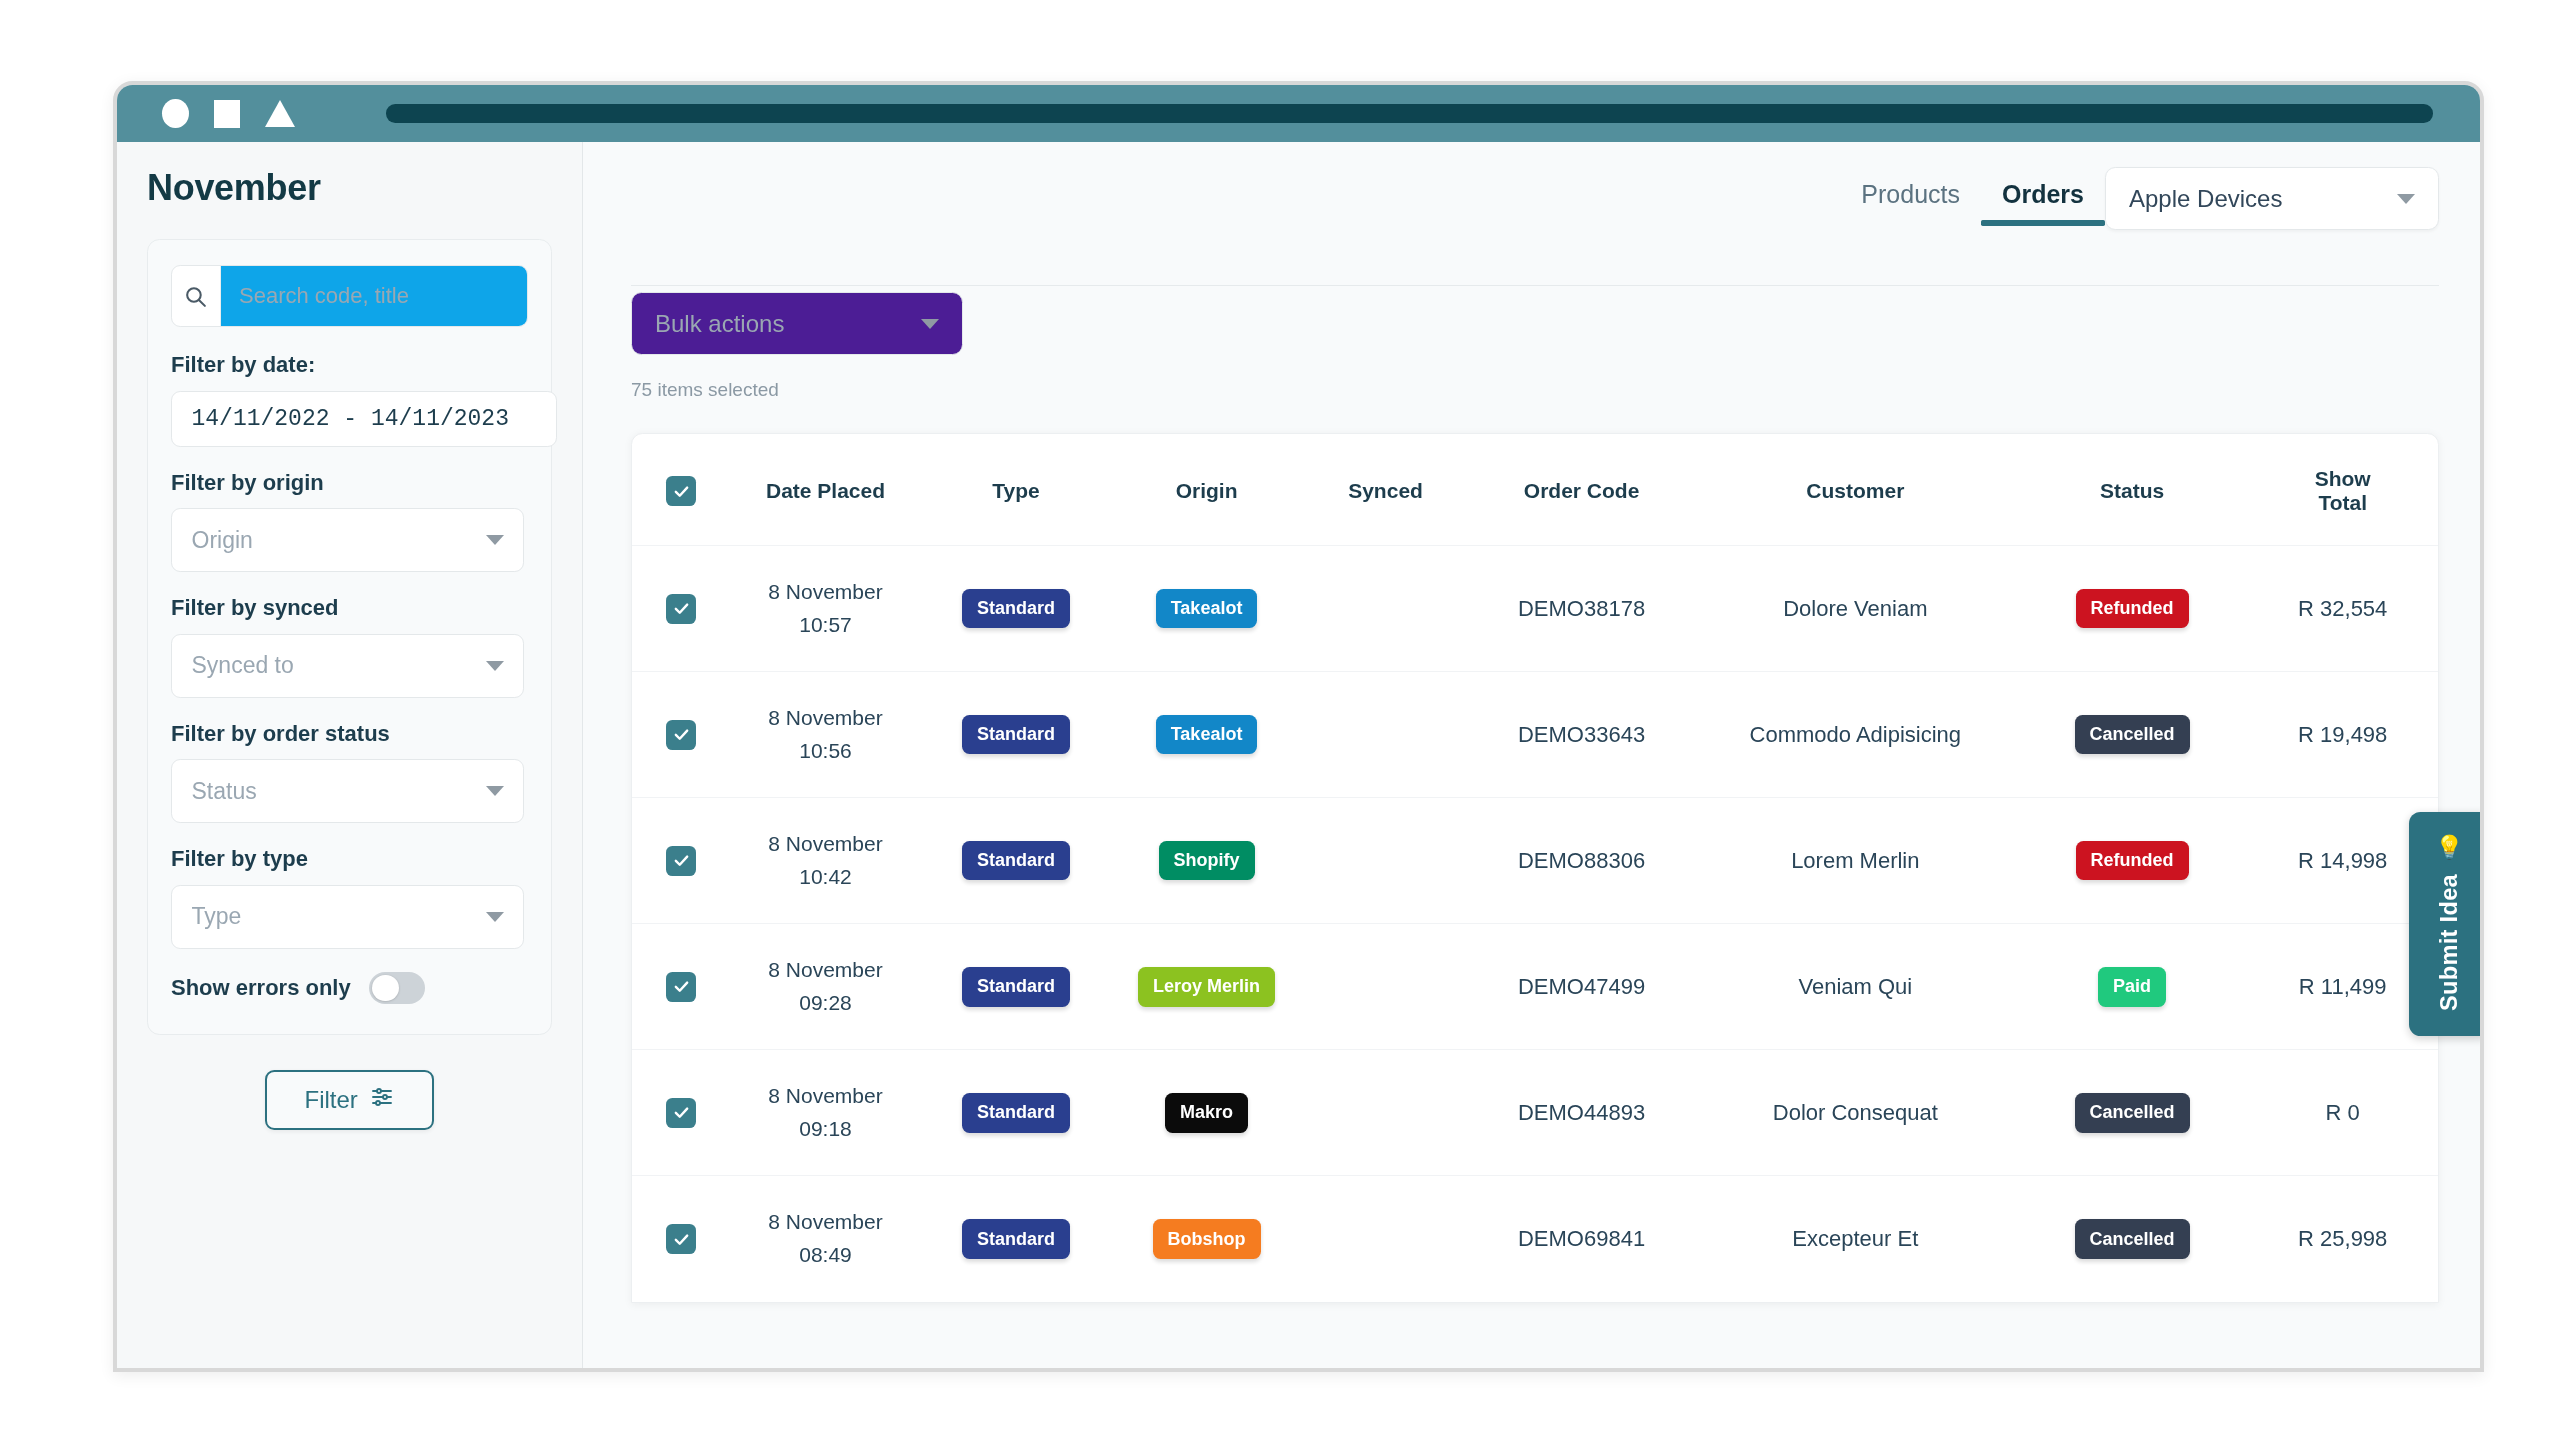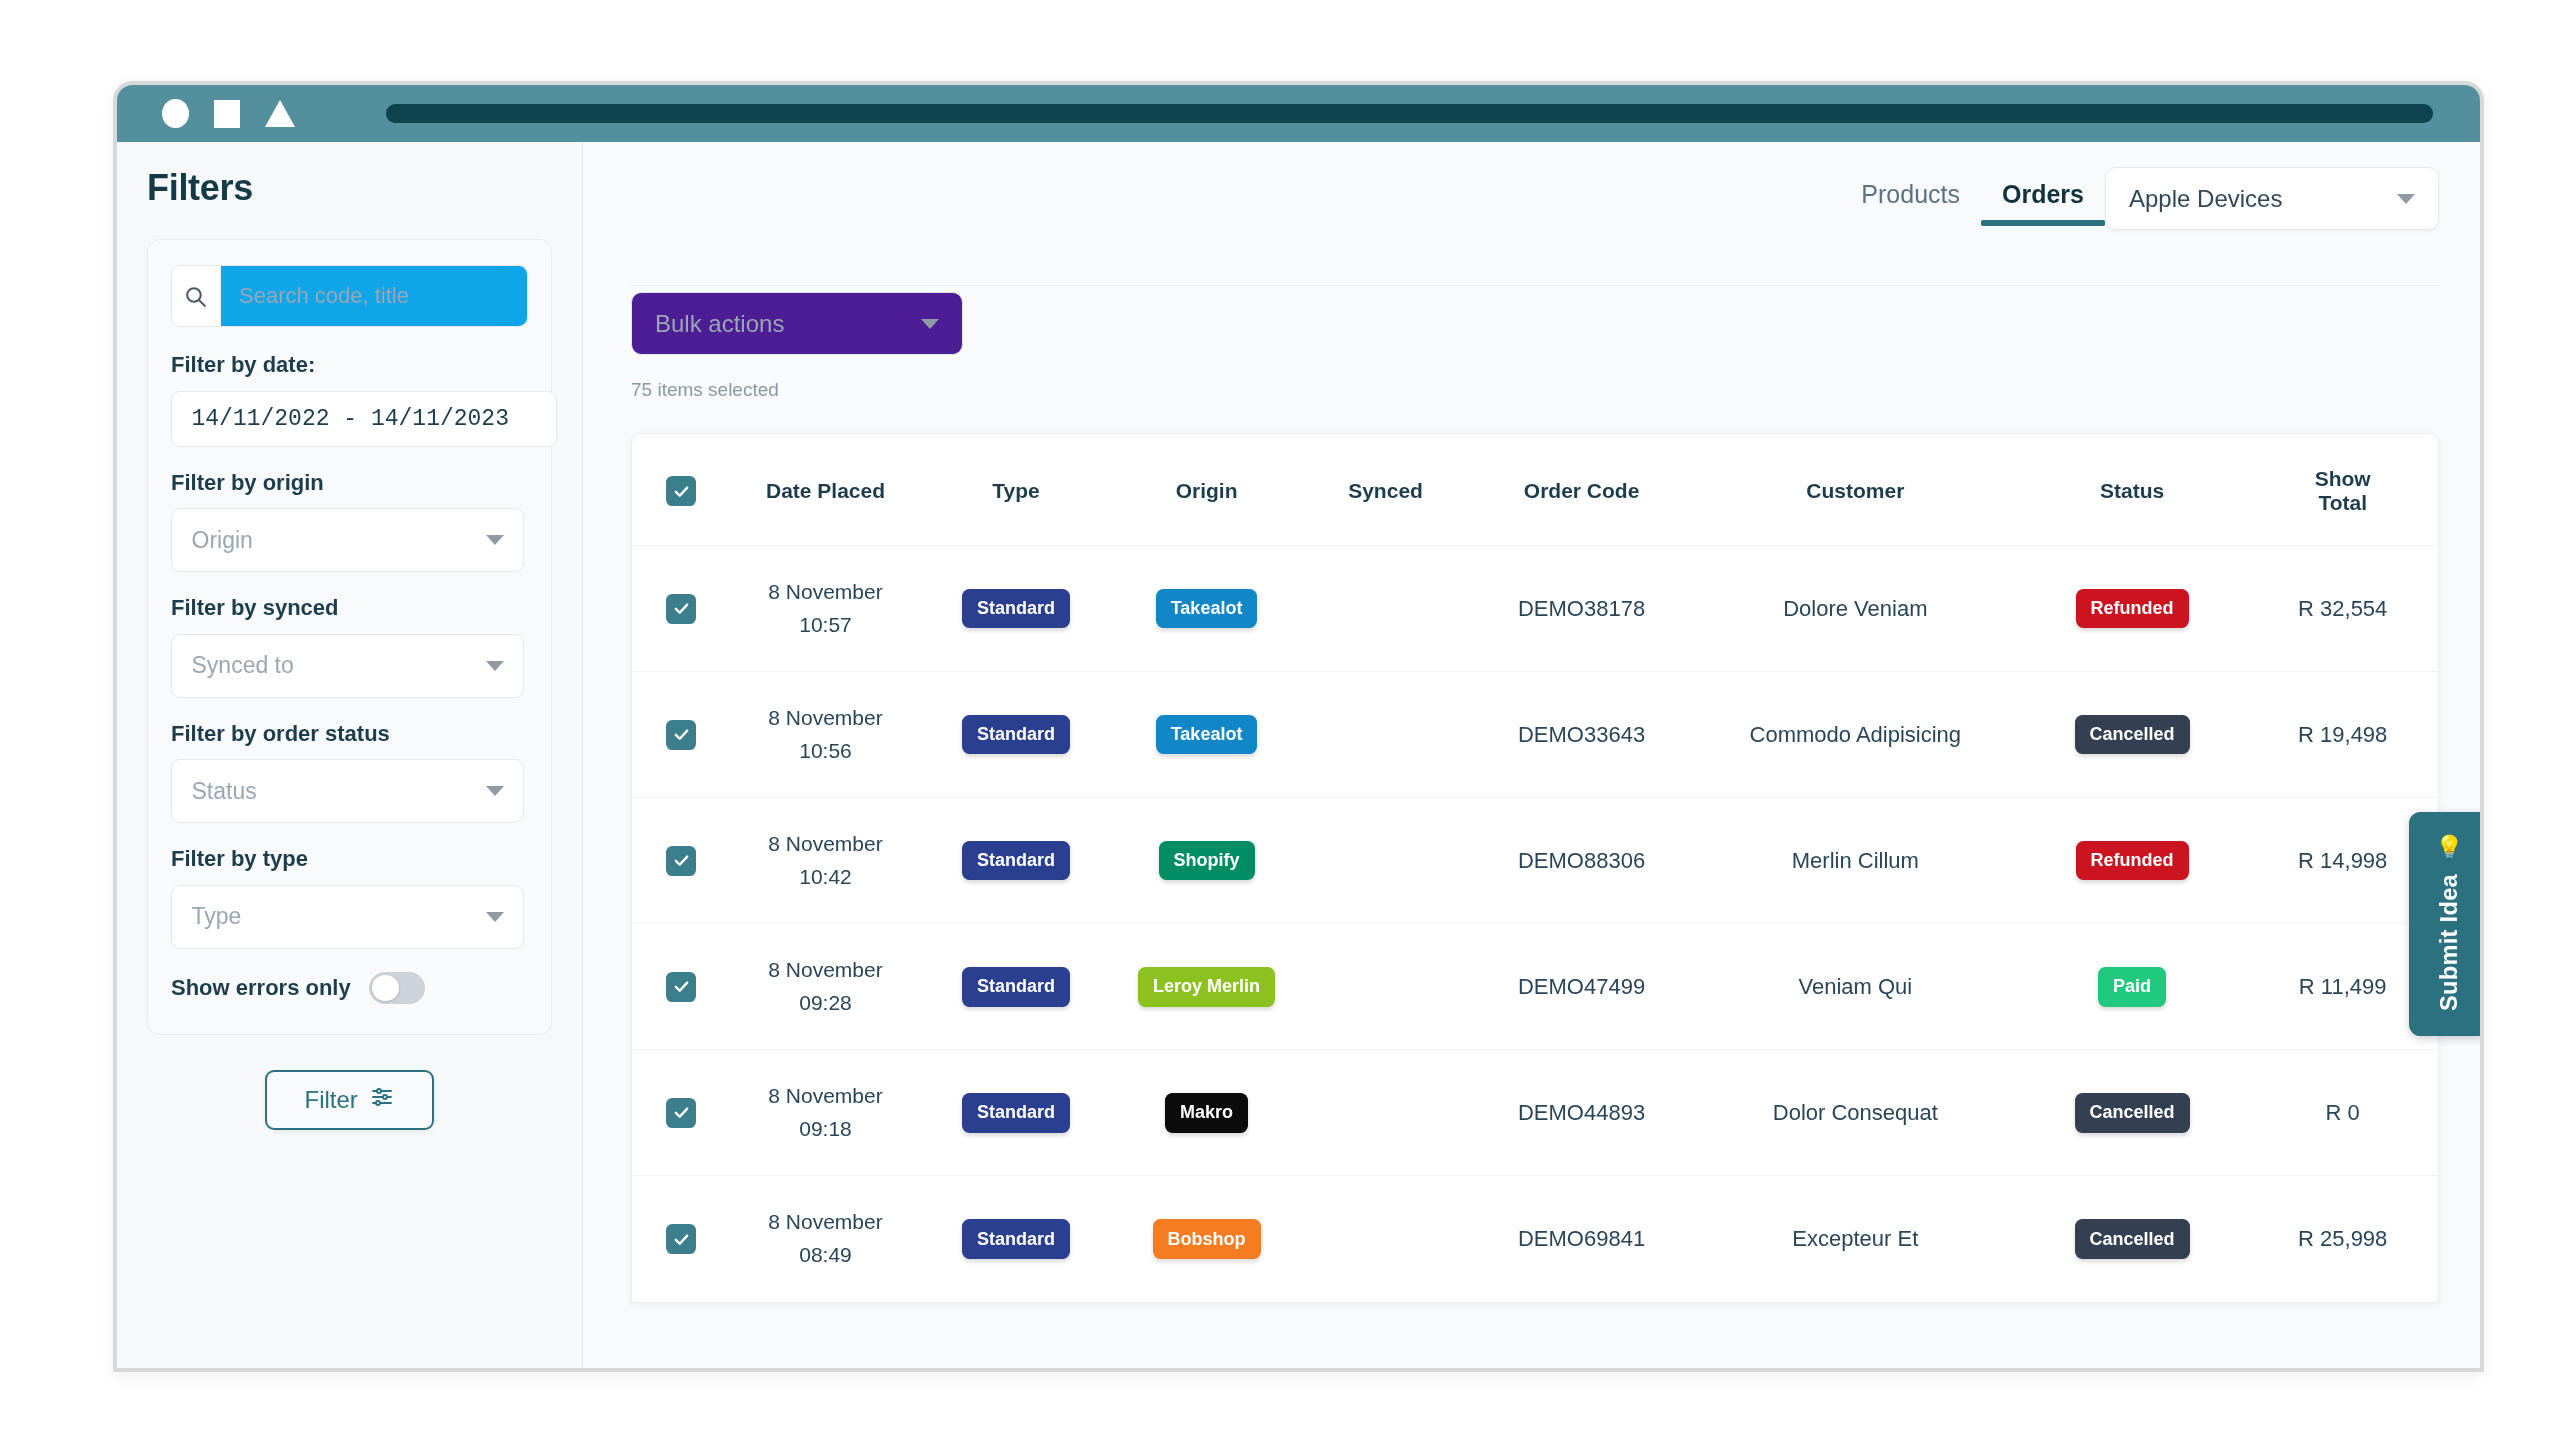--- a/index.html
+++ b/index.html
@@ -264,21 +264,21 @@
   <div id="titlebar">
     <div class="tb-circle"></div>
     <div class="tb-square"></div>
     <div class="tb-triangle"></div>
     <div id="addressbar"></div>
   </div>
 
   <div id="window-body">
 
     <aside id="sidebar">
-      <div id="filters-title">Filters</div>
+      <div id="filters-title">November</div>
 
       <div id="filters-card">
 
         <div class="search-wrap">
           <div class="search-icon-box">
             <svg width="25" height="25" viewBox="0 0 24 24" fill="none" stroke="#4a5a66" stroke-width="2">
               <circle cx="10.5" cy="10.5" r="6.5"></circle>
                 <line x1="15.5" y1="15.5" x2="21" y2="21" stroke-linecap="round"></line>
             </svg>
           </div>
@@ -425,21 +425,21 @@
                     </svg>
                   </span></td>
                 <td class="cell-date">
                   <div>8 November</div>
                   <div>10:42</div>
                 </td>
                 <td><span class="badge" style="background: rgb(42, 63, 143);">Standard</span></td>
                 <td><span class="badge" style="background: rgb(0, 141, 99);">Shopify</span></td>
                 <td></td>
                 <td>DEMO88306</td>
-                <td>Merlin Cillum</td>
+                <td>Lorem Merlin</td>
                 <td><span class="badge" style="background: rgb(204, 19, 32);">Refunded</span></td>
                 <td>R 14,998</td>
               </tr>
               <tr>
                 <td><span class="checkbox">
                     <svg viewBox="0 0 24 24" fill="none" stroke="#fff" stroke-width="3.4" stroke-linecap="round" stroke-linejoin="round">
                       <polyline points="4,12.5 9.5,18 20,6.5"></polyline>
                     </svg>
                   </span></td>
                 <td class="cell-date">

